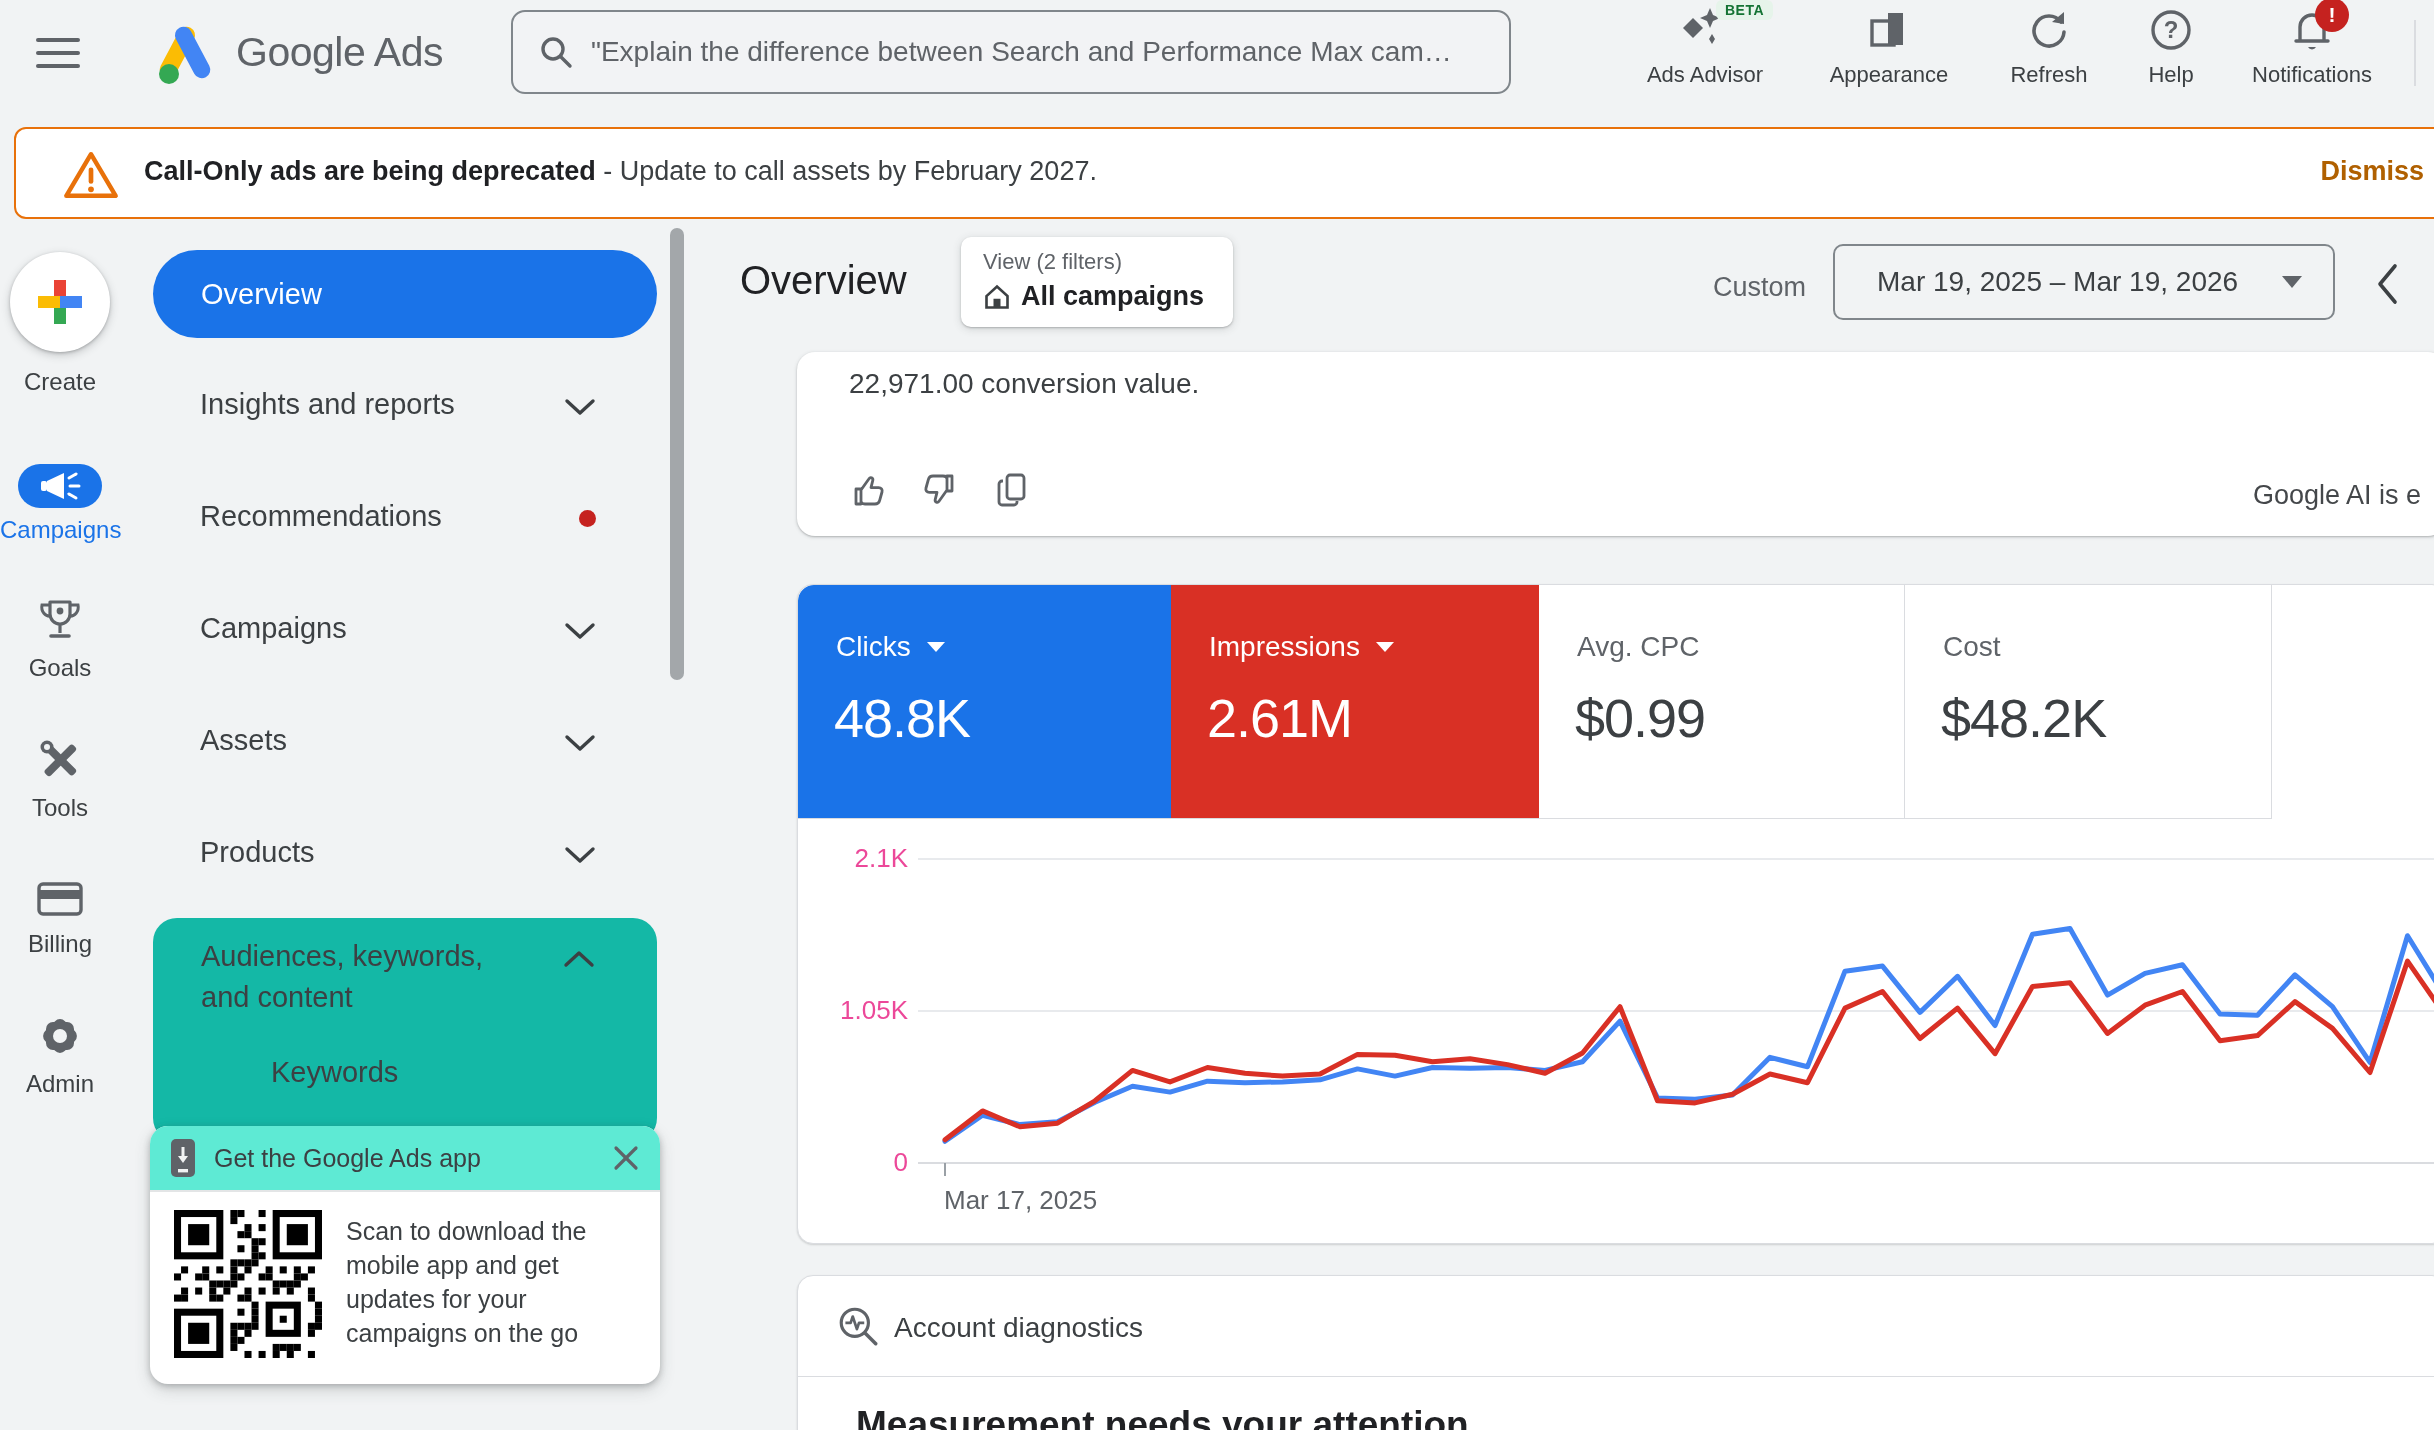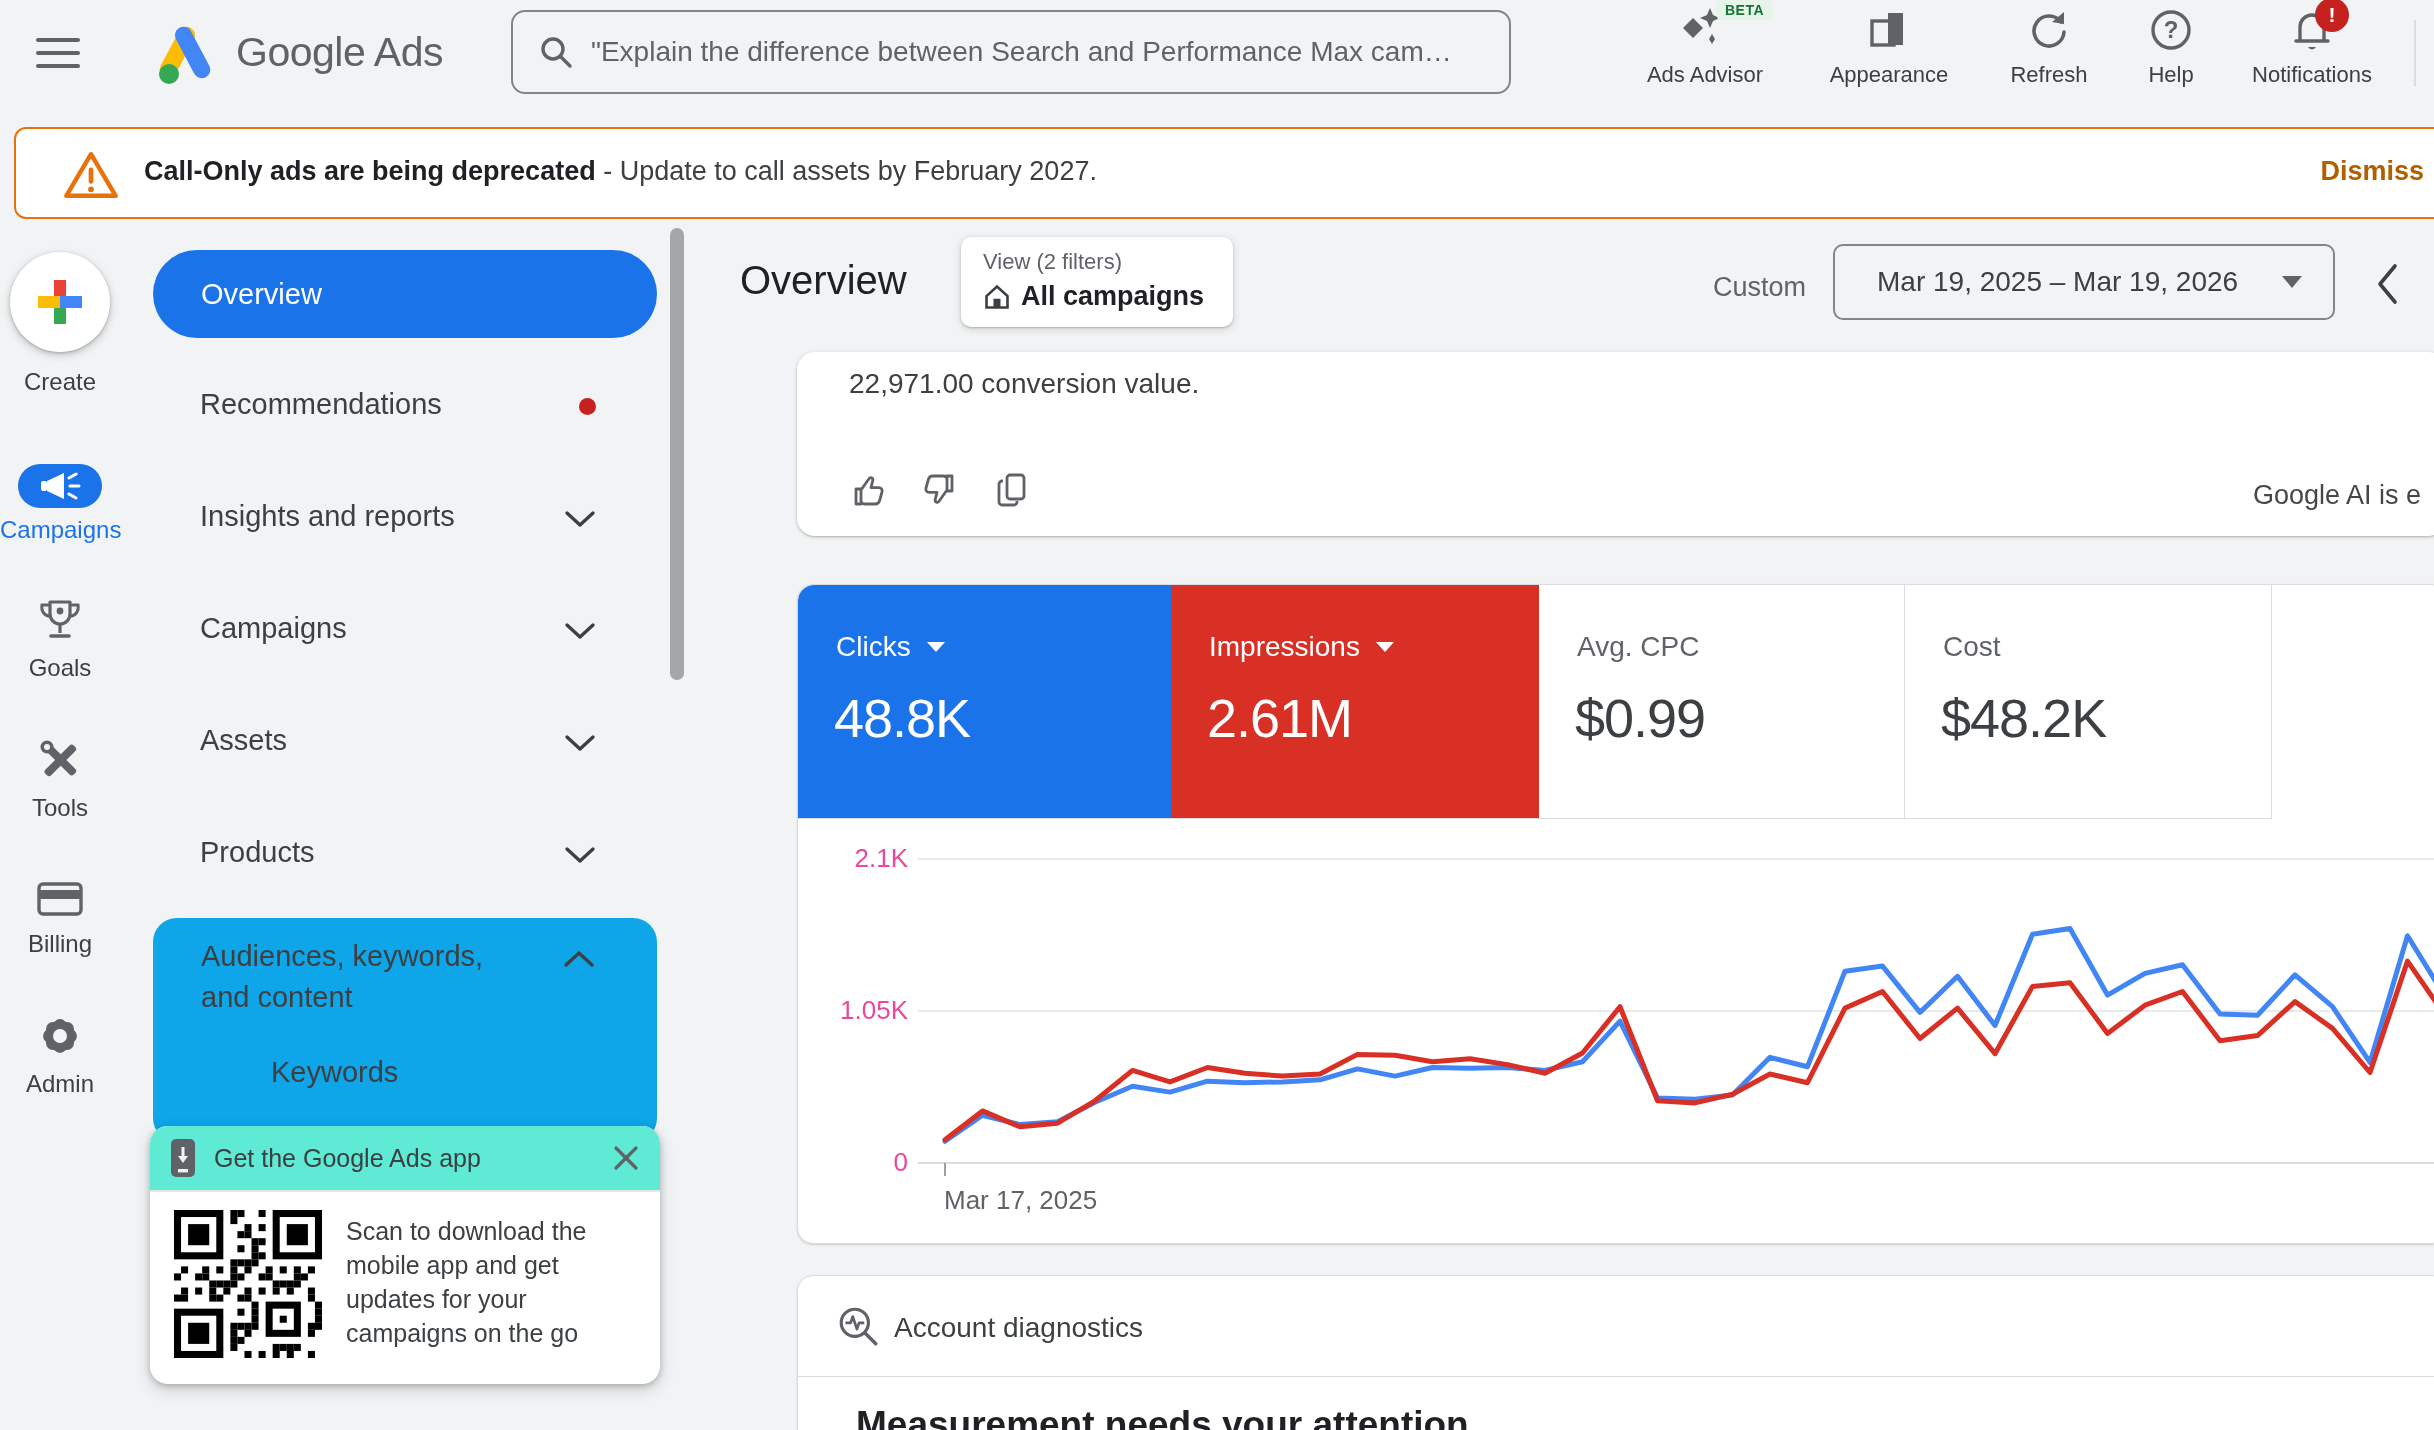--- a/index.html
+++ b/index.html
@@ -37,21 +37,21 @@
   .sb-label.active{color:#1a73e8;}
   #create-circle{left:10px;top:252px;width:100px;height:100px;border-radius:50%;background:#fff;box-shadow:0 1px 3px rgba(60,64,67,.3),0 3px 8px rgba(60,64,67,.25);display:flex;align-items:center;justify-content:center;cursor:pointer;}
   #campaigns-pill{left:18px;top:464px;width:84px;height:44px;border-radius:22px;background:#1a73e8;display:flex;align-items:center;justify-content:center;cursor:pointer;}
   
   #overview-pill{left:153px;top:250px;width:504px;height:88px;border-radius:44px;background:#1a73e8;color:#fff;font-size:29px;display:flex;align-items:center;padding-left:48px;box-sizing:border-box;cursor:pointer;}
   #nav-list{left:150px;top:385px;width:510px;}
   .nav-item{height:112px;display:flex;align-items:flex-start;justify-content:space-between;padding:3px 64px 0 50px;box-sizing:border-box;cursor:pointer;}
   .nav-item .nav-label{font-size:29px;color:#3c4043;}
   .nav-dot{width:17px;height:17px;border-radius:50%;background:#c5221f;margin-top:10px;}
   .nav-chev{margin-top:10px;}
-  #aud-card{left:153px;top:918px;width:504px;height:224px;background:#0ea5e9;border-radius:24px;cursor:pointer;text-decoration:underline;}
+  #aud-card{left:153px;top:918px;width:504px;height:224px;background:#14b8a6;border-radius:24px;cursor:pointer;text-decoration:underline;}
   #aud-label{position:absolute;left:48px;top:18px;width:330px;font-size:29px;color:#3c4043;line-height:41px;}
   #aud-chev{position:absolute;right:62px;top:32px;}
   #keywords-item{left:235px;top:1056px;font-size:29px;color:#3c4043;cursor:pointer;margin-left:36px;}
   #nav-scrollbar{left:670px;top:228px;width:14px;height:452px;border-radius:7px;background:#a3a7aa;cursor:pointer;}
   
   #app-card{left:150px;top:1126px;width:510px;height:258px;background:#fff;border-radius:18px;box-shadow:0 2px 6px rgba(60,64,67,.3),0 6px 16px rgba(60,64,67,.18);}
   #app-head{position:absolute;left:0;top:0;right:0;height:64px;background:#5eead4;border-radius:18px 18px 0 0;border-bottom:2px solid #e3e5e6;display:flex;align-items:center;}
   #app-title{font-size:25px;color:#3c4043;margin-left:16px;}
   #app-close{position:absolute;right:20px;top:18px;cursor:pointer;}
   #qr{position:absolute;left:24px;top:84px;}
@@ -248,28 +248,28 @@
     <circle cx="24" cy="24" r="7" fill="#f1f3f4"></circle>
   </svg>
   <div class="sb-label" style="margin-top:6px">Admin</div>
 </div>
 
 <div class="abs" id="overview-pill">
     <span>Overview</span>
   </div>
 <div class="abs" id="nav-list">
     <div class="nav-item">
-      <span class="nav-label">Recommendations</span>
-      <span class="nav-dot"></span>
-    </div>
-    <div class="nav-item">
       <span class="nav-label">Insights and reports</span>
       <svg class="nav-chev" width="32" height="18" viewBox="0 0 32 18">
         <polyline points="3,3 16,15 29,3" fill="none" stroke="#3c4043" stroke-width="3.4" stroke-linecap="round" stroke-linejoin="round"></polyline>
       </svg>
+    </div>
+    <div class="nav-item">
+      <span class="nav-label">Recommendations</span>
+      <span class="nav-dot"></span>
     </div>
     <div class="nav-item">
       <span class="nav-label">Campaigns</span>
       <svg class="nav-chev" width="32" height="18" viewBox="0 0 32 18">
         <polyline points="3,3 16,15 29,3" fill="none" stroke="#3c4043" stroke-width="3.4" stroke-linecap="round" stroke-linejoin="round"></polyline>
       </svg>
     </div>
     <div class="nav-item">
       <span class="nav-label">Assets</span>
       <svg class="nav-chev" width="32" height="18" viewBox="0 0 32 18">

